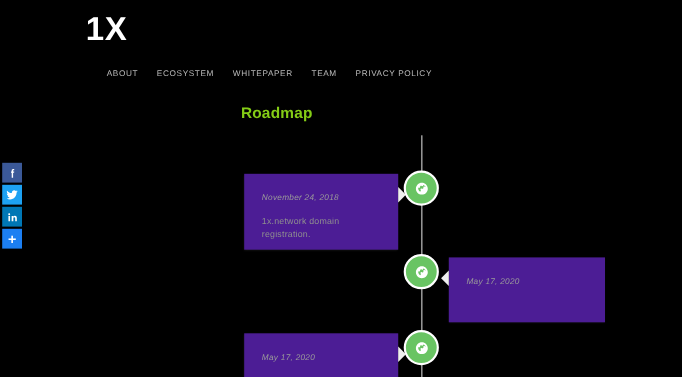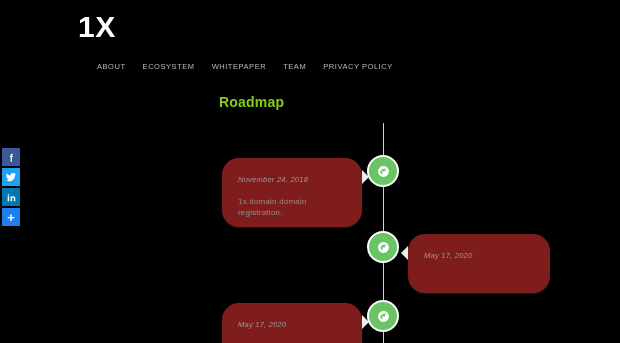--- a/index.html
+++ b/index.html
@@ -124,25 +124,24 @@
     box-sizing: border-box;
     display: flex;
     align-items: center;
     justify-content: center;
     cursor: pointer;
   }
   .tl-node svg { display: block; }
 
   .tl-card {
     position: absolute;
-    background: #7f1d1d;
+    background: #4c1d95;
     box-shadow: 0 1px 2px rgba(255,255,255,0.10);
     box-sizing: border-box;
     padding: 17px 16px 14px 16px;
-    border-radius: 17px;
   }
   .tl-date {
     font-style: italic;
     font-size: 7.5px;
     color: #9a9a9a;
     line-height: 10px;
     letter-spacing: 0.25px;
     margin: 0 0 11px 0;
   }
   .tl-desc {
@@ -231,21 +230,21 @@
 
 </div>
 
 <div class="timeline">
 
   <div class="timeline-axis"></div>
 
   <div class="tl-card card-1">
     <div class="tl-arrow tl-arrow-right"></div>
     <p class="tl-date">November 24, 2018</p>
-    <p class="tl-desc">1x.domain domain registration.</p>
+    <p class="tl-desc">1x.network domain registration.</p>
   </div>
   <div class="tl-node node-1">
     <span>
       <svg width="13" height="13" viewBox="0 0 24 24" fill="#ffffff" aria-hidden="true">
         <path d="M12 2C6.5 2 2 6.5 2 12s4.5 10 10 10 10-4.5 10-10S17.5 2 12 2zm6.9 7.1c-.6.2-1.3.1-1.8-.3-.5-.4-1.1-.6-1.7-.4-.7.2-1 .9-.8 1.6.2.6.1 1.3-.4 1.8-.6.6-1.5.6-2.2.2-.6-.4-1.4-.3-1.9.2-.6.6-.6 1.5-.1 2.1.4.5.5 1.2.2 1.8-.2.5-.7.8-1.2.9-1.9-1.2-3.1-3.3-3.1-5.7 0-.4 0-.7.1-1.1.5.5 1.3.7 2 .4.8-.3 1.2-1.1 1.1-1.9-.1-.6.2-1.2.8-1.5.6-.3 1.3-.1 1.8.3.5.5 1.3.6 1.9.2.6-.4.9-1.1.7-1.8 2 .6 3.6 2.1 4.4 4.1-.1 0-.2 0-.3.1z"></path>
       </svg>
     </span>
   </div>
 
   <div class="tl-node node-2">

